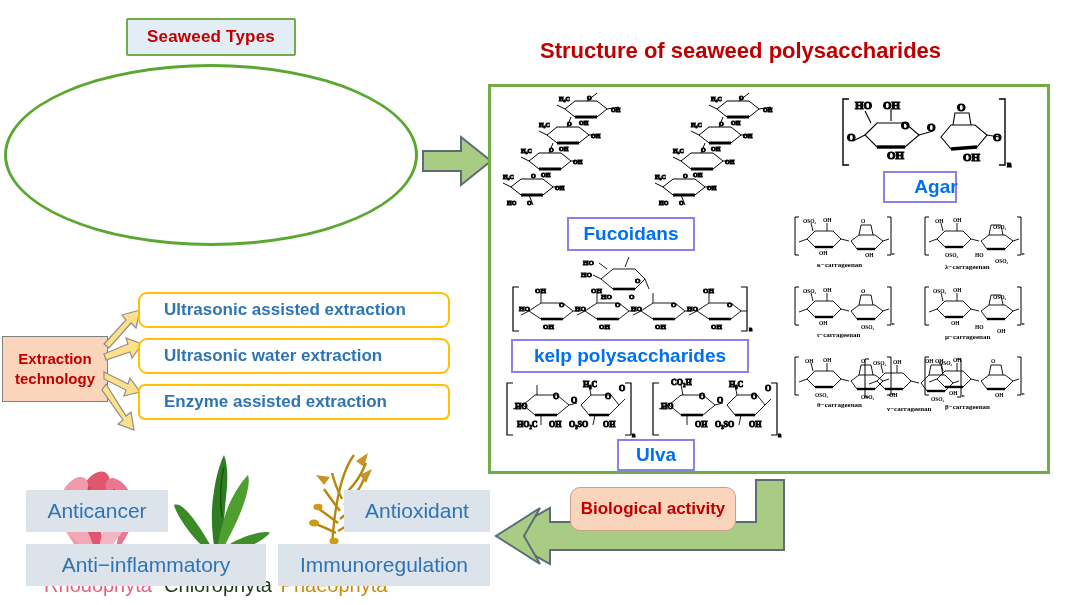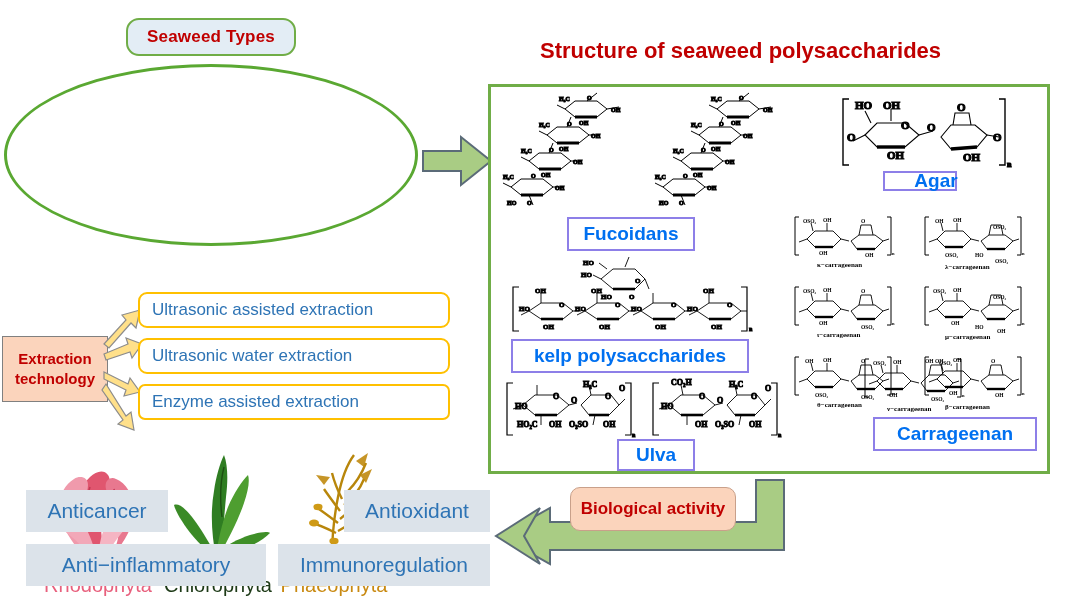--- a/index.html
+++ b/index.html
@@ -6,21 +6,21 @@
   body{width:1080px;height:605px;font-family:"Liberation Sans",sans-serif;overflow:hidden;}
   #stage{position:relative;width:1080px;height:605px;background:#ffffff;}
 
   
   .abs{position:absolute;box-sizing:border-box;}
   .ctr{display:flex;align-items:center;justify-content:center;text-align:center;}
 
   
   #seaweed-types-label{
     left:126px;top:18px;width:170px;height:38px;
-    background:#e3edf5;border:2px solid #70ad47;border-radius:13px;
+    background:#e3edf5;border:2px solid #70ad47;border-radius:2px;
     color:#c00000;font-weight:bold;font-size:17px;letter-spacing:.2px;
   }
   #seaweed-ellipse{
     left:4px;top:64px;width:414px;height:182px;
     border:3px solid #5aa832;border-radius:50%;background:transparent;
   }
   .alga{position:absolute;bottom:46px;width:118px;height:112px;}
   .alga-label{position:absolute;bottom:8px;width:140px;text-align:center;
     font-size:20px;font-weight:500;}
 
@@ -30,22 +30,22 @@
   
   #extraction-tech-box{
     left:2px;top:336px;width:106px;height:66px;
     background:#fbd4bc;border:1.5px solid #808080;
     color:#c00000;font-weight:bold;font-size:15px;line-height:20px;
     flex-direction:column;
   }
   .ext-item{
     left:138px;width:312px;height:36px;
     background:#ffffff;border:2.5px solid #ffc000;border-radius:9px;
-    color:#2e74b5;font-weight:normal;font-size:17px;
-    justify-content:flex-start;padding-left:12px;
+    color:#2e74b5;font-weight:bold;font-size:17px;
+    justify-content:flex-start;padding-left:24px;
   }
 
   
   #panel-title{left:540px;top:36px;width:500px;height:30px;
     color:#c00000;font-weight:bold;font-size:22px;justify-content:flex-start;}
   #structure-panel{left:488px;top:84px;width:562px;height:390px;
     background:#fff;border:3px solid #70ad47;}
 
   .chem-label{
     position:absolute;background:#fff;border:2px solid #8d7fe8;
@@ -275,21 +275,21 @@
         <path d="M118 34 L120 22 L134 22 L136 34"></path>
         <path d="M152 44 L164 46"></path>
         <text class="cx" x="122" y="20" font-size="11">O</text>
         <text class="cx" x="122" y="70" font-size="11"></text>
         <text class="cx" x="128" y="70" font-size="11">OH</text>
         <text class="cx" x="158" y="50" font-size="11">O</text>
         <text class="cx" x="172" y="76" font-size="8">n</text>
       </g>
     </svg>
 
-    <div class="chem-label" style="left:392px;top:84px;width:74px;height:20px;font-size:19px;padding-left:32px;">Agar</div>
+    <div class="chem-label" style="left:392px;top:84px;width:74px;height:32px;font-size:19px;padding-left:32px;">Agar</div>
 
     <svg class="abs" style="left:298px;top:124px;" width="252" height="216" viewBox="0 0 252 216">
       <defs>
         <g id="carrUnit">
           <path d="M10 6 L6 6 L6 44 L10 44" stroke-width="1" fill="none" stroke="#000"></path>
           <path d="M98 6 L102 6 L102 44 L98 44" stroke-width="1" fill="none" stroke="#000"></path>
           <path d="M18 28 L26 20 L44 20 L52 28 L44 36 L26 36 Z" fill="none" stroke="#000" stroke-width=".9"></path>
           <path d="M26 36 L44 36" stroke="#000" stroke-width="2.4"></path>
           <path d="M18 28 L10 31 M24 20 L22 12 M38 20 L38 12 M52 28 L60 30" fill="none" stroke="#000" stroke-width=".9"></path>
           <path d="M62 30 L70 24 L86 24 L94 30 L86 38 L68 38 Z" fill="none" stroke="#000" stroke-width=".9"></path>
@@ -382,21 +382,20 @@
         <text class="cx" x="34" y="11" font-size="5.5">OH</text>
         <text class="cx" x="66" y="10" font-size="5.5">OH</text>
         <text class="cx" x="80" y="12" font-size="5.5">OSO₃</text>
         <text class="cx" x="30" y="44" font-size="5.5">OH</text>
         <text class="cx" x="72" y="48" font-size="5.5">OSO₃</text>
         <text class="cx" x="103" y="44" font-size="4.5">n</text>
         <text class="cx" x="28" y="58" font-size="7">ν−carrageenan</text>
       </g>
     </svg>
 
-    <div class="chem-label" style="left:382px;top:330px;width:164px;height:34px;font-size:19px;">Carrageenan</div>
 
     <svg class="abs" style="left:14px;top:166px;" width="256" height="84" viewBox="0 0 256 84">
       <g stroke="#000" fill="none" stroke-width=".9">
         <path d="M14 34 L8 34 L8 78 L14 78" stroke-width="1.2"></path>
         <path d="M236 34 L242 34 L242 78 L236 78" stroke-width="1.2"></path>
 
         <g transform="translate(86,2)">
           <path d="M10 24 L22 14 L44 14 L54 24 L44 34 L22 34 Z"></path>
           <path d="M22 34 L44 34" stroke-width="2.6"></path>
           <path d="M10 24 L2 20 M16 14 L8 8 M34 12 L38 2 M54 24 L58 34"></path>

